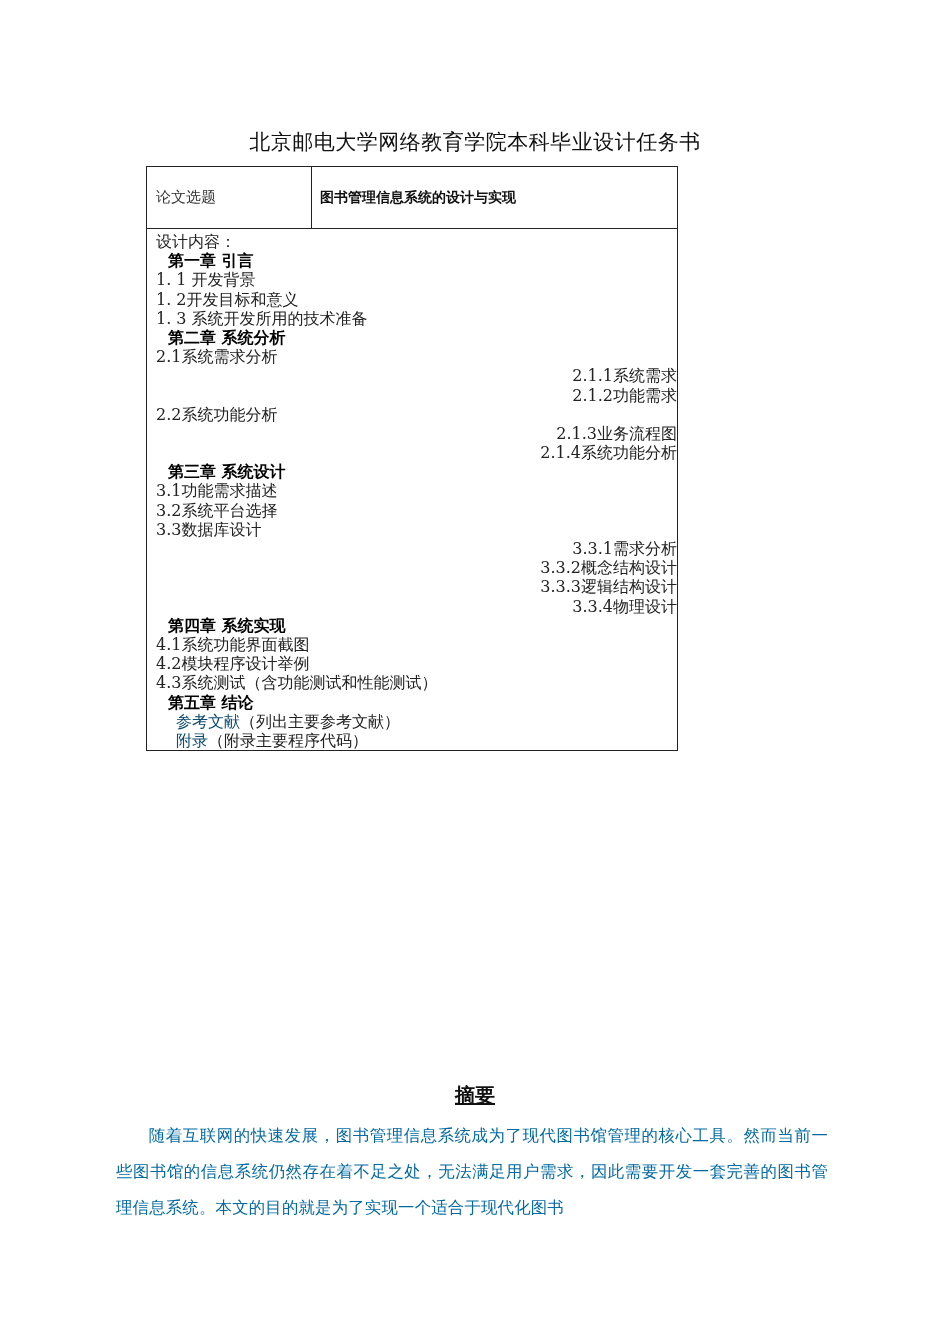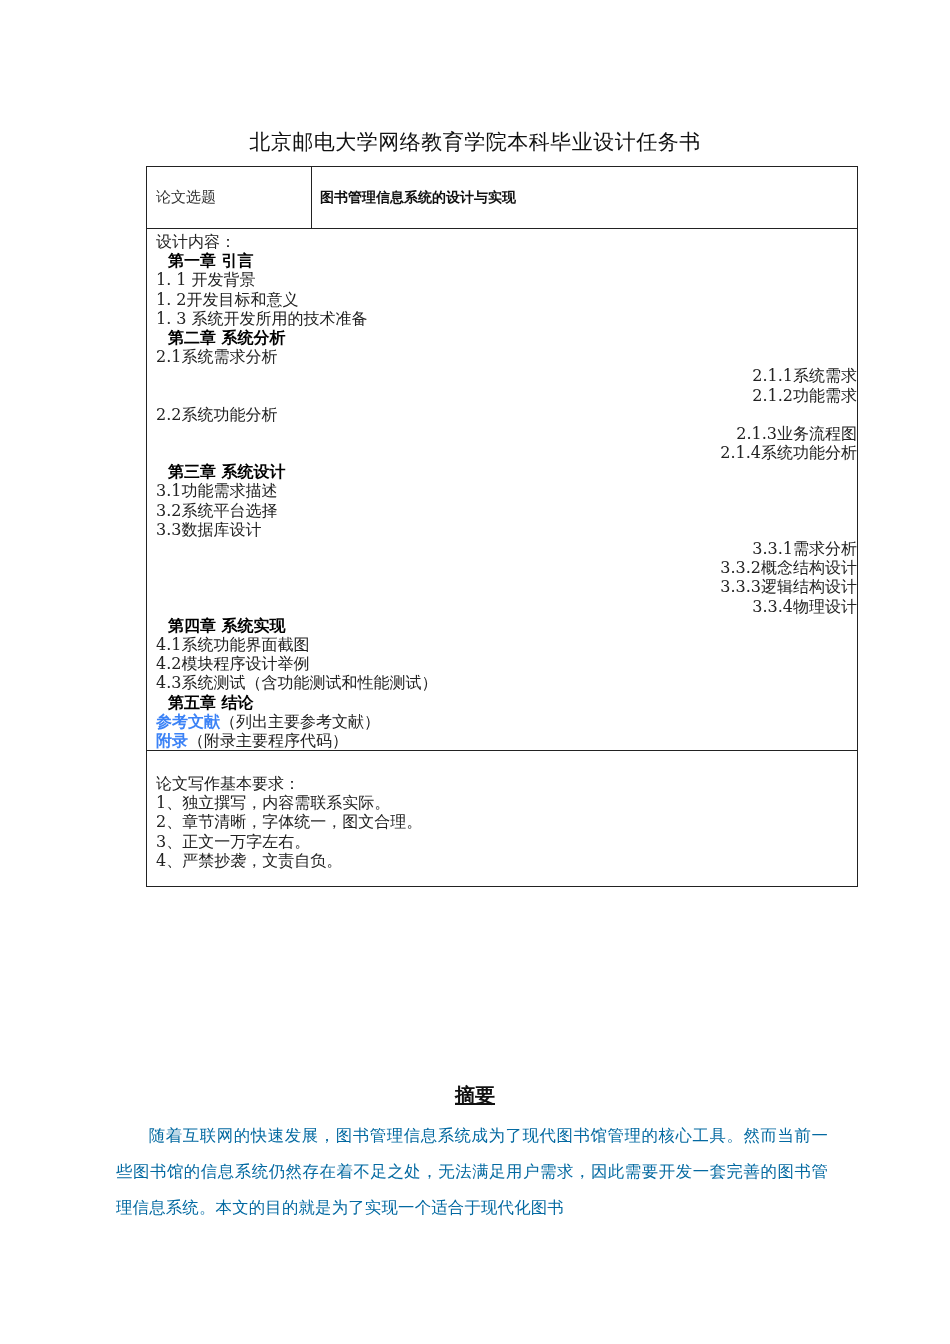--- a/index.html
+++ b/index.html
@@ -1,33 +1,33 @@
 <!DOCTYPE html>
 <html><head>
 <meta charset="utf-8">
 <style>
   html, body { margin: 0; padding: 0; background: #ffffff; }
   body { width: 950px; height: 1344px; position: relative; overflow: hidden;
          font-family: "DejaVu Serif", "Liberation Serif", serif; color: #111; }
   .title { position: absolute; top: 128px; left: 0; width: 950px; text-align: center;
            font-family: "DejaVu Sans", "Liberation Sans", sans-serif; font-weight: normal;
            font-size: 21px; letter-spacing: 0.5px; }
-  table.task { position: absolute; top: 166px; left: 146px; width: 712px;
+  table.task { position: absolute; top: 166px; left: 146px; width: 532px;
                border-collapse: collapse; }
   table.task td { border: 1px solid #222; vertical-align: top; padding: 0; }
   td.label { width: 155px; height: 61px; vertical-align: middle !important;
              padding-left: 9px !important; font-size: 15px; color: #333; }
   td.value { vertical-align: middle !important; padding-left: 8px !important;
              font-family: "DejaVu Sans", "Liberation Sans", sans-serif;
              font-weight: bold; font-size: 14px; }
   .content-cell { padding: 3px 0 0 9px !important; height: 515px; }
   .line { font-size: 16px; line-height: 19.2px; height: 19.2px; white-space: nowrap; color: #222; }
   .line.chapter { font-family: "DejaVu Sans", "Liberation Sans", sans-serif; font-weight: bold; color: #000; margin-left: 12px; }
   .line.sub { padding-left: 16px; text-align: right; }
-  .line b { font-family: "DejaVu Sans", "Liberation Sans", sans-serif; font-weight: bold; color: #3b82f6; }
+  .line b { font-family: "DejaVu Sans", "Liberation Sans", sans-serif; font-weight: normal; color: #0c4a6e; margin-left: 20px; }
   .notes-cell { height: 135px; padding: 32px 0 0 9px !important; box-sizing: border-box; }
   .req-cell { height: 136px; padding: 23px 0 0 9px !important; box-sizing: border-box; }
   .abstract-title { position: absolute; top: 1082px; left: 0; width: 950px; text-align: center;
                     font-family: "DejaVu Sans", "Liberation Sans", sans-serif; font-weight: bold; font-size: 20px; text-decoration: underline; }
   .abstract-body { position: absolute; top: 1118px; left: 116px; width: 712px;
                    font-size: 16.4px; line-height: 36px; color: #0369a1; text-indent: 2em;
                    text-align: justify; letter-spacing: 0.2px; }
 </style>
 </head>
 <body>
@@ -64,26 +64,17 @@
       <div class="line sub">3.3.4物理设计</div>
       <div class="line chapter">第四章  系统实现</div>
       <div class="line">4.1系统功能界面截图</div>
       <div class="line">4.2模块程序设计举例</div>
       <div class="line">4.3系统测试（含功能测试和性能测试）</div>
       <div class="line chapter">第五章  结论</div>
       <div class="line"><b>参考文献</b><span>（列出主要参考文献）</span></div>
       <div class="line"><b>附录</b><span>（附录主要程序代码）</span></div>
     </td>
   </tr>
-  <tr>
-    <td colspan="2" class="req-cell">
-      <div class="line">论文写作基本要求：</div>
-      <div class="line">1、独立撰写，内容需联系实际。</div>
-      <div class="line">2、章节清晰，字体统一，图文合理。</div>
-      <div class="line">3、正文一万字左右。</div>
-      <div class="line">4、严禁抄袭，文责自负。</div>
-    </td>
-  </tr>
 </tbody>
   </table>
 
 <div class="abstract-title">摘要</div>
 <div class="abstract-body">随着互联网的快速发展，图书管理信息系统成为了现代图书馆管理的核心工具。然而当前一些图书馆的信息系统仍然存在着不足之处，无法满足用户需求，因此需要开发一套完善的图书管理信息系统。本文的目的就是为了实现一个适合于现代化图书</div>
 
 </body></html>

